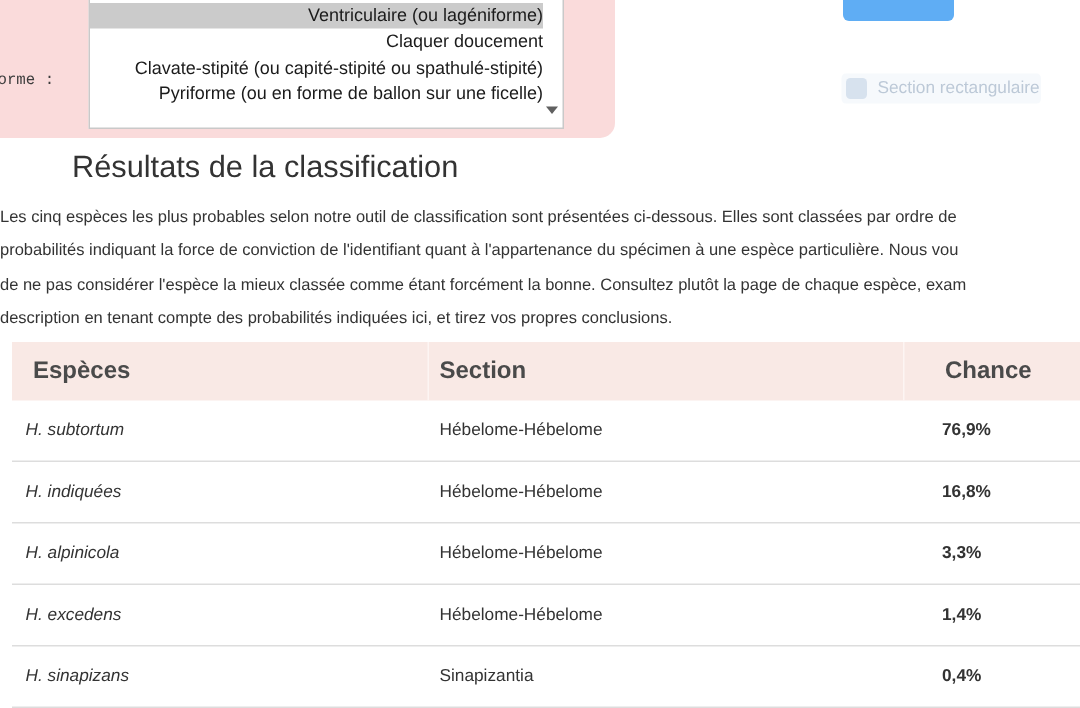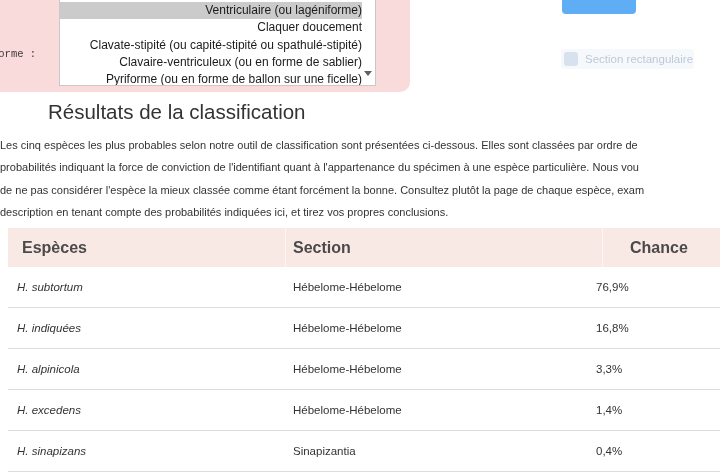--- a/index.html
+++ b/index.html
@@ -97,37 +97,36 @@
   .col-sep.s2{left:594px;}
   .trow{
     position:relative;height:41px;border-bottom:1px solid var(--separator);
   }
   .trow .td{
     position:absolute;top:0;height:41px;line-height:41px;
     font-size:11.5px;color:#333;white-space:nowrap;text-align:center;
   }
   .td-species{left:9px;font-style:italic;color:var(--link-blue);cursor:pointer;}
   .td-section{left:285px;}
-  .td-chance{left:588px;}
+  .td-chance{left:620px;font-weight:bold;}
 </style>
 </head>
 <body>
 
 <div class="viewport">
 
   <div class="form-panel">
     <div class="form-label">Forme :</div>
   </div>
 
   <div class="listbox">
     <div class="listbox-options">
       <div class="option selected">Ventriculaire (ou lagéniforme)</div>
       <div class="option">Claquer doucement</div>
       <div class="option">Clavate-stipité (ou capité-stipité ou spathulé-stipité)</div>
-      <div class="option">Clavaire-ventriculeux (ou en forme de sablier)</div>
       <div class="option">Pyriforme (ou en forme de ballon sur une ficelle)</div>
     </div>
     <div class="scroll-arrow"></div>
   </div>
 
   <button class="primary-button"></button>
 
   <div class="capture-ghost">
     <span class="capture-icon"></span>
     <span class="capture-text">Section rectangulaire</span>

